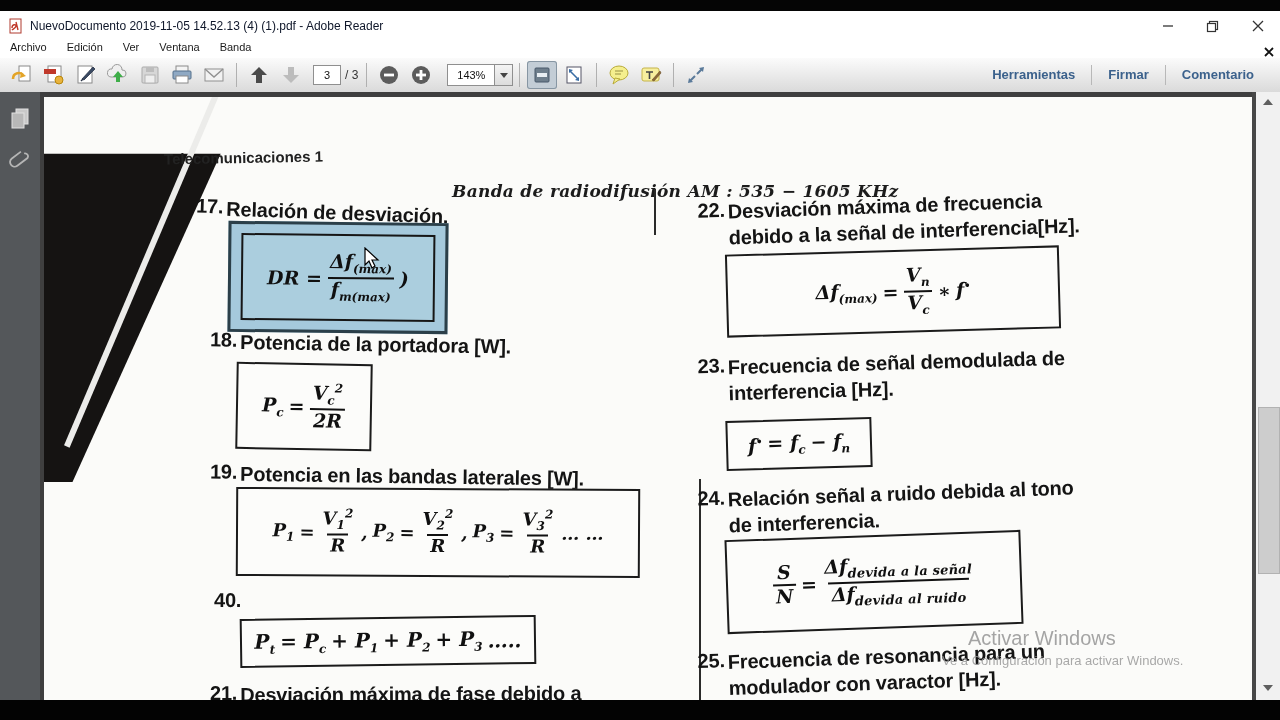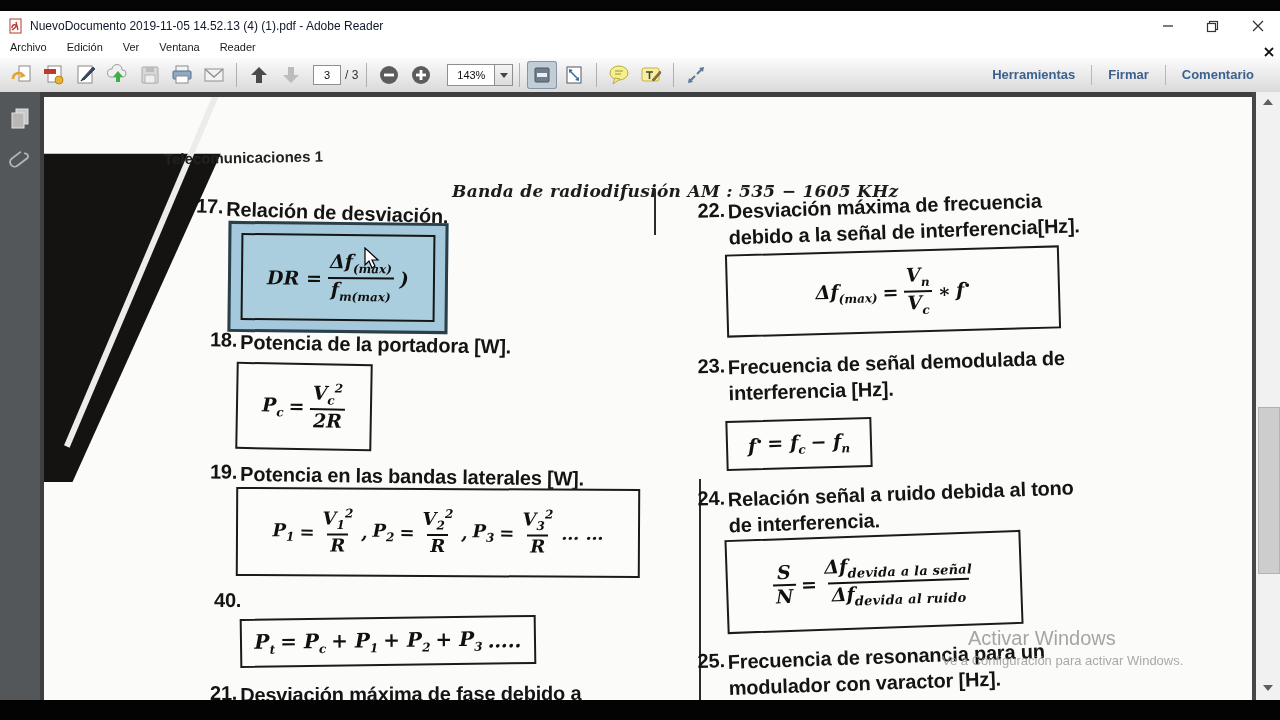--- a/index.html
+++ b/index.html
@@ -92,21 +92,21 @@
           </svg>
       </div>
     </div>
   </div>
 
   <div class="abs menubar">
     <span class="menu-item">Archivo</span>
     <span class="menu-item">Edición</span>
     <span class="menu-item">Ver</span>
     <span class="menu-item">Ventana</span>
-    <span class="menu-item">Reader</span>
+    <span class="menu-item">Banda</span>
   </div>
   <div class="menubar-close">
     <svg width="10" height="10" viewBox="0 0 10 10">
         <path d="M1,1 L9,9 M9,1 L1,9" stroke="#111" stroke-width="1.8"></path>
       </svg>
   </div>
 
   <div class="abs toolbar">
     <div style="width:6px"></div>
     <div class="tbtn">

